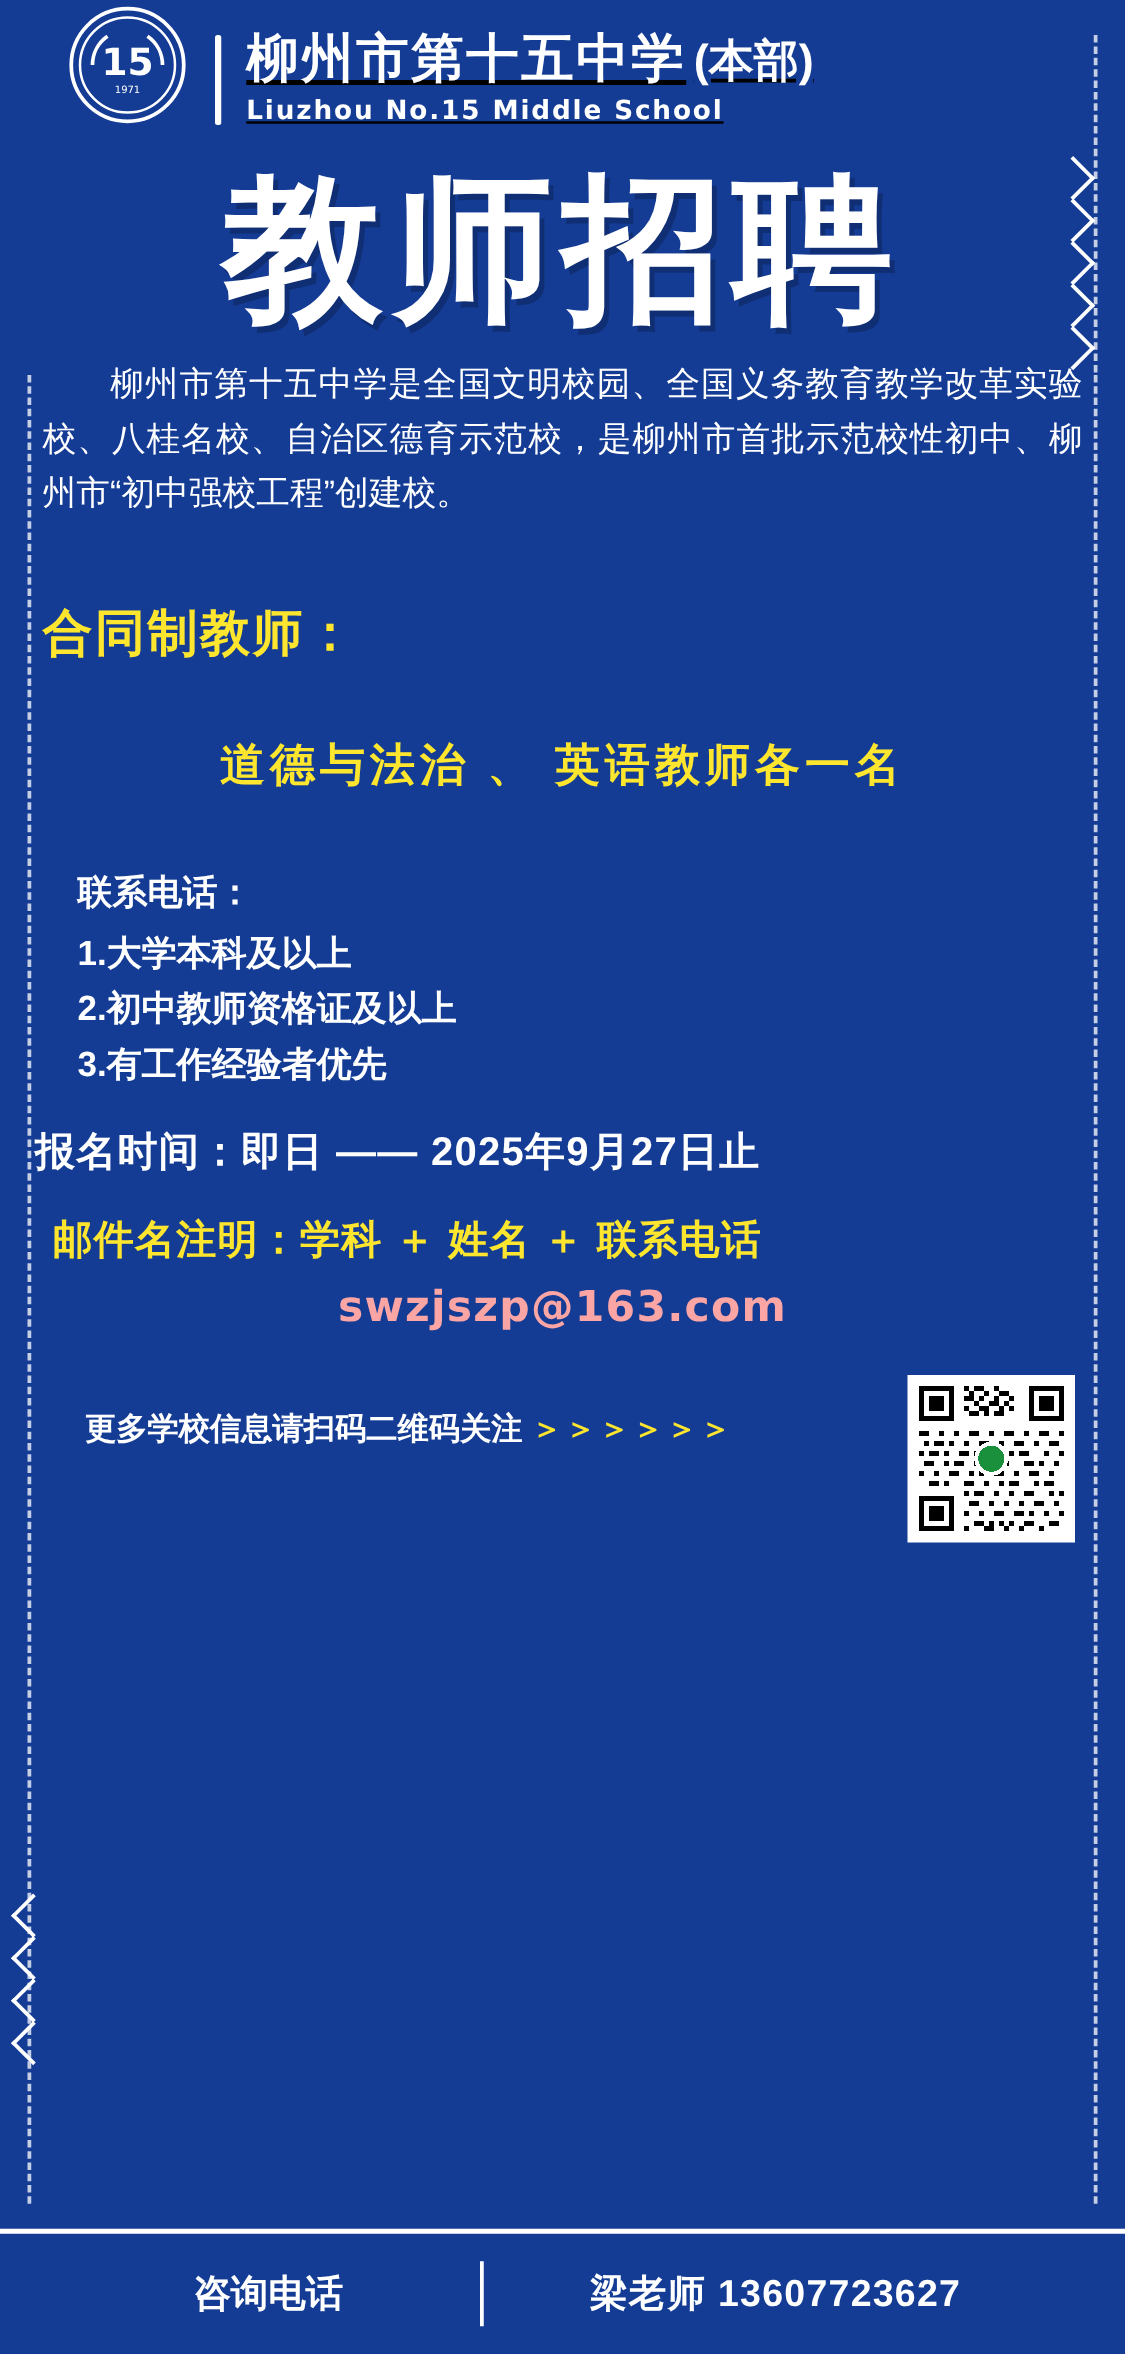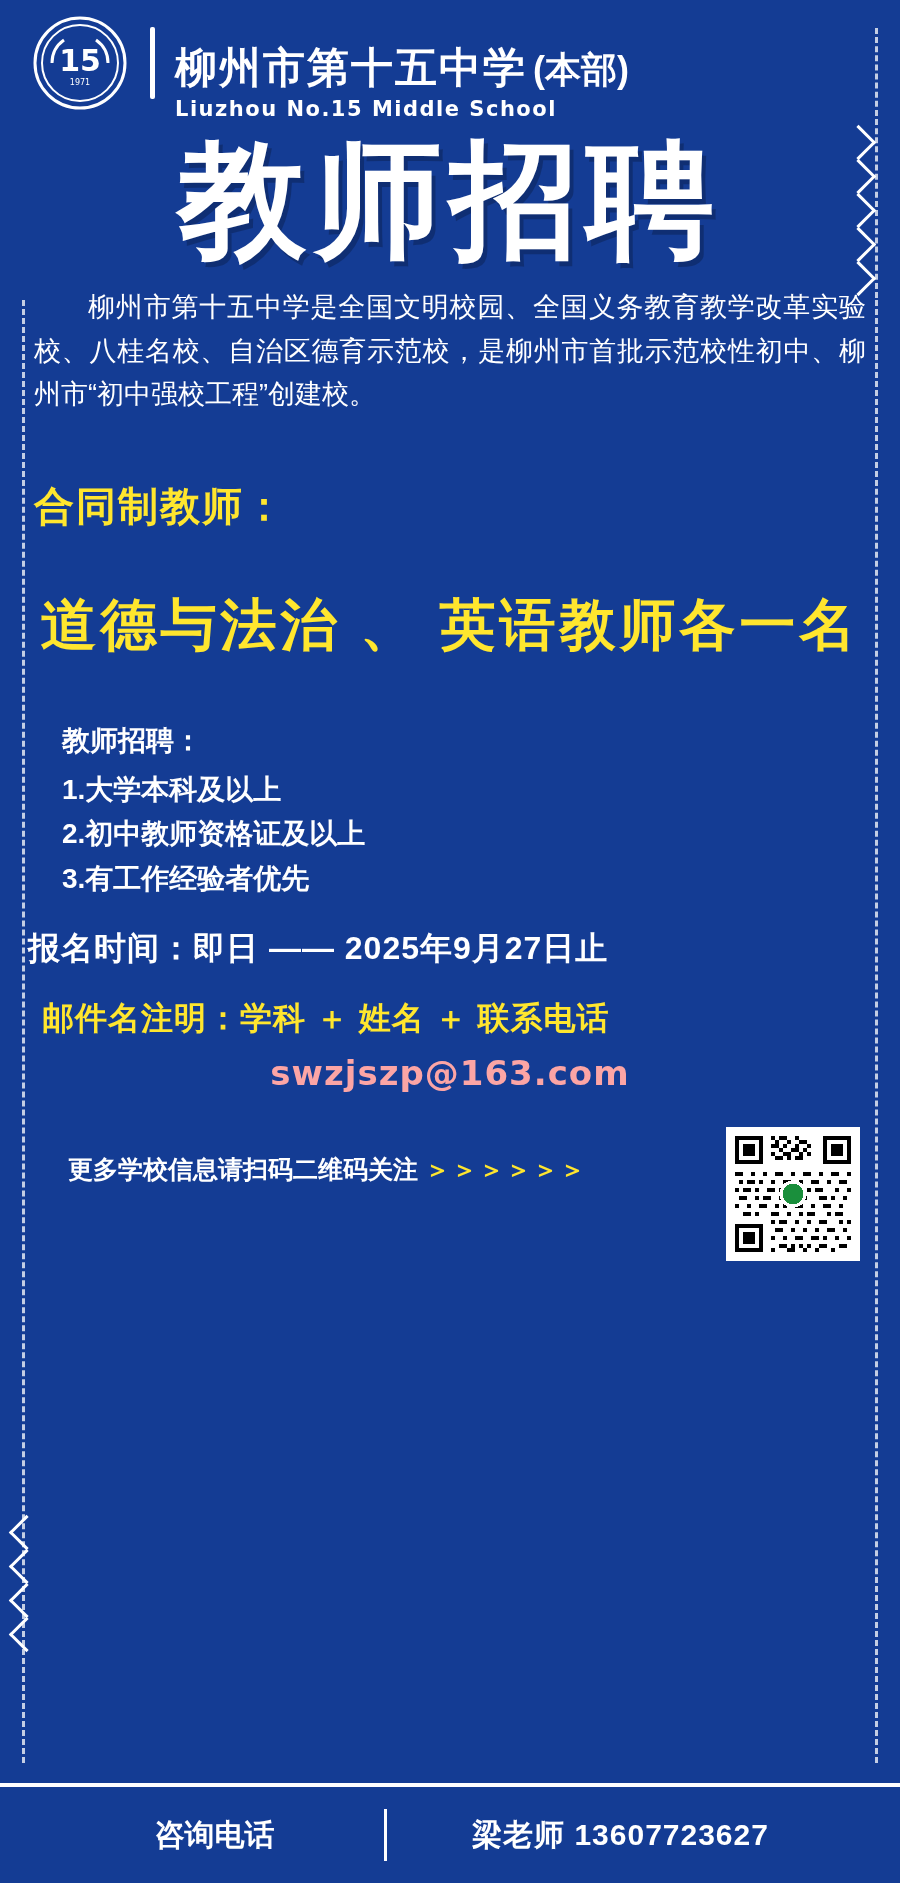--- a/index.html
+++ b/index.html
@@ -69,24 +69,25 @@
     border-right: 3px solid #ffffff;
     border-top: 3px solid #ffffff;
     transform: rotate(45deg);
     margin-bottom: 9px;
   }
 
   
   .header {
     position: relative;
     display: flex;
-    align-items: center;
-    padding: 26px 0 8px 32px;
+    align-items: flex-end;
+    padding: 26px 0 8px 54px;
     height: 108px;
     box-sizing: border-box;
+    text-decoration: underline;
   }
   .logo {
     width: 96px;
     height: 96px;
     flex: 0 0 96px;
     position: relative;
   }
   .logo svg { display: block; }
   .divider-v {
     width: 5px;
@@ -174,21 +175,21 @@
   
   .yellow-head {
     color: #ffe62e;
     font-size: 40px;
     font-weight: bold;
     letter-spacing: 2px;
     margin: 52px 0 0 34px;
   }
   .yellow-positions {
     color: #ffe62e;
-    font-size: 56px;
+    font-size: 36px;
     font-weight: bold;
     letter-spacing: 4px;
     text-align: center;
     margin: 54px 0 0 0;
   }
 
   
   .conditions {
     margin: 58px 0 0 62px;
     color: #ffffff;
@@ -352,21 +353,21 @@
   <div class="big-title">教师招聘</div>
 
   <div class="body-block">
     <p class="para">柳州市第十五中学是全国文明校园、全国义务教育教学改革实验校、八桂名校、自治区德育示范校，是柳州市首批示范校性初中、柳州市“初中强校工程”创建校。</p>
   </div>
 
   <div class="yellow-head">合同制教师：</div>
   <div class="yellow-positions">道德与法治 、 英语教师各一名</div>
 
   <div class="conditions">
-    <div class="cond-title">教师招聘：</div>
+    <div class="cond-title">联系电话：</div>
     <div class="cond-item">1.大学本科及以上</div>
     <div class="cond-item">2.初中教师资格证及以上</div>
     <div class="cond-item">3.有工作经验者优先</div>
   </div>
 
   <div class="deadline">报名时间：即日 —— 2025年9月27日止</div>
   <div class="mail-note">邮件名注明：学科 ＋ 姓名 ＋ 联系电话</div>
   <div class="mail-addr">swzjszp@163.com</div>
 
   <div class="addr-row">

